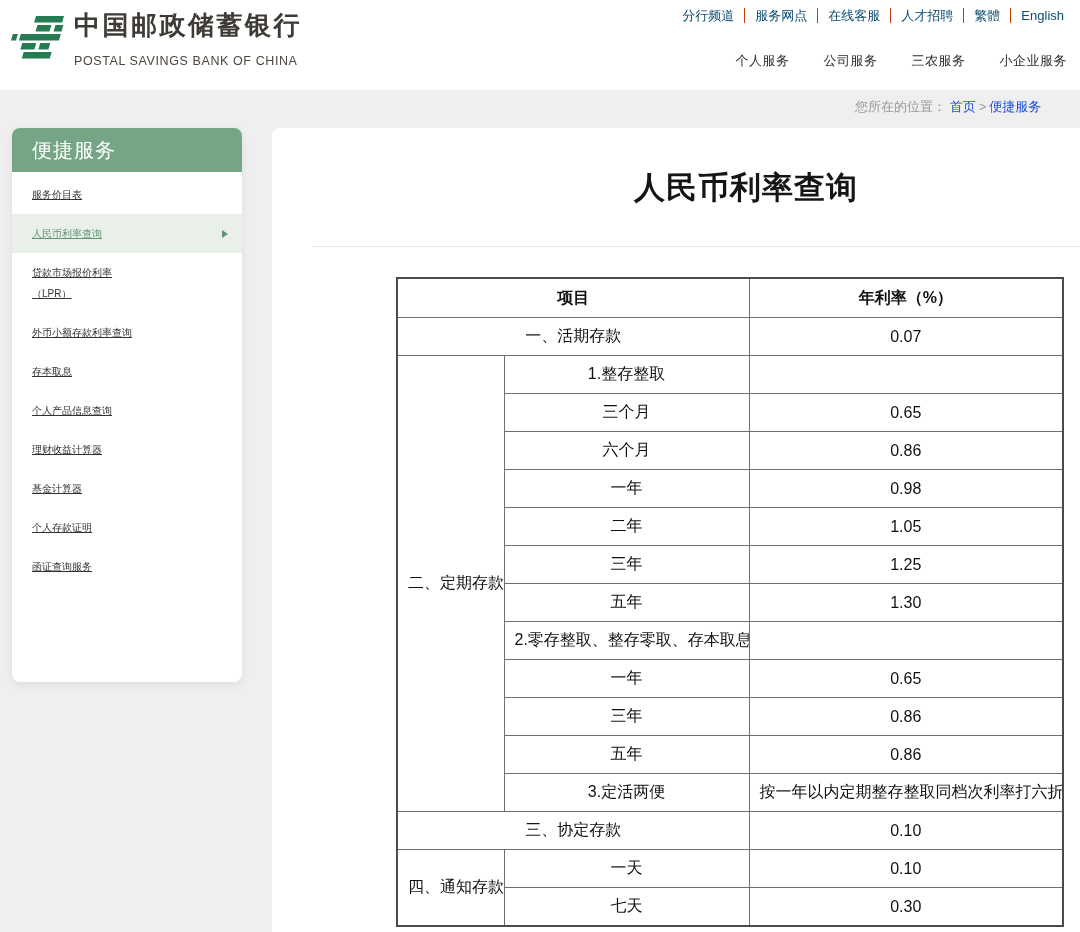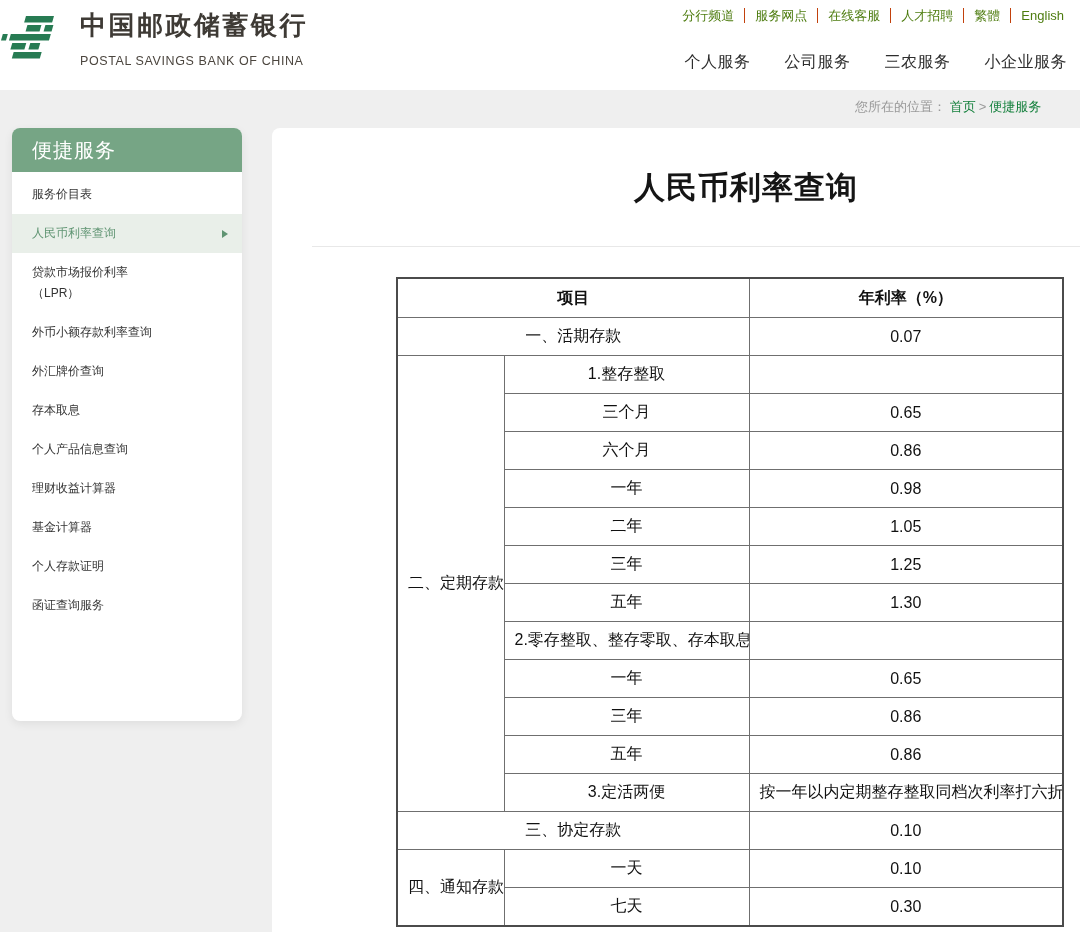--- a/index.html
+++ b/index.html
@@ -6,51 +6,51 @@
   body {
     width: 1080px; height: 932px; overflow: hidden; position: relative;
     background: #efefef;
     font-family: "Liberation Sans", "DejaVu Sans", sans-serif;
   }
   
   .top-header {
     position: absolute; left: 0; top: 0; width: 1080px; height: 90px;
     background: #ffffff;
   }
-  .logo { position: absolute; left: 0; top: 10px; display: flex; align-items: center; gap: 24px; cursor: pointer; }
+  .logo { position: absolute; left: 10px; top: 10px; display: flex; align-items: center; gap: 8px; cursor: pointer; }
   .logo-text { display: flex; flex-direction: column; }
   .logo-cn { font-size: 26px; font-weight: bold; color: #3e3a35; letter-spacing: 2.5px; line-height: 30px; }
   .logo-en { font-size: 12.5px; color: #4c463f; letter-spacing: 0.6px; margin-top: 14px; }
   .utility-nav { position: absolute; top: 8px; right: 14px; display: flex; align-items: center; font-size: 13px; }
-  .u-link { padding: 0 10px; color: #4d7c0f; cursor: pointer; line-height: 15px; }
+  .u-link { padding: 0 10px; color: #0c4a6e; cursor: pointer; line-height: 15px; }
   .u-link + .u-link { border-left: 1px solid #c2410c; }
   .u-link:last-child { padding-right: 2px; }
-  .main-nav { position: absolute; top: 52px; right: 13px; display: flex; gap: 34px; font-size: 16px; color: #2d2d2d; }
+  .main-nav { position: absolute; top: 52px; right: 13px; display: flex; gap: 34px; font-size: 13px; color: #2d2d2d; }
   .m-link { cursor: pointer; letter-spacing: 0.5px; }
   
   .breadcrumb {
     position: absolute; top: 98px; left: 855px; font-size: 13px; color: #999;
     white-space: nowrap;
   }
-  .bc-item { color: #15803d; cursor: pointer; margin-top: 40px; }
+  .bc-item { color: #1d4ed8; cursor: pointer; margin-top: 40px; }
   .bc-sep { color: #999; padding: 0 3px; }
   
   .sidebar {
     position: absolute; left: 12px; top: 128px; width: 230px;
     background: #fff; border-radius: 8px; box-shadow: 0 3px 10px rgba(0,0,0,0.07);
     padding-bottom: 96px;
   }
   .side-header {
     height: 44px; line-height: 44px; background: #76a585; color: #fff;
     font-size: 20px; padding-left: 20px; border-radius: 8px 8px 0 0; letter-spacing: 1px;
   }
   .side-list { padding-top: 3px; }
   .side-item {
-    position: relative; padding: 9px 18px 9px 20px; font-size: 12px;
-    line-height: 21px; color: #333; cursor: pointer; white-space: pre-line;
+    position: relative; padding: 9px 18px 9px 20px; font-size: 10px;
+    line-height: 21px; color: #333; cursor: pointer; white-space: pre-line; text-decoration: underline;
   }
   .side-item.active { background: #e9efe9; color: #5f9472; }
   .side-item .arrow {
     position: absolute; right: 14px; top: 50%; transform: translateY(-50%);
     width: 0; height: 0; border-left: 6px solid #5f9472;
     border-top: 4.5px solid transparent; border-bottom: 4.5px solid transparent;
   }
   
   .main-panel {
     position: absolute; left: 272px; top: 128px; width: 948px; height: 804px;
@@ -114,21 +114,20 @@
 <span class="bc-item">首页</span><span class="bc-sep">&gt;</span><span class="bc-item">便捷服务</span></div>
 
 <aside class="sidebar">
   <div class="side-header">便捷服务</div>
   <div class="side-list" id="side-list">
       <div class="side-item">服务价目表</div>
       <div class="side-item active">人民币利率查询<span class="arrow"></span></div>
       <div class="side-item">贷款市场报价利率
 （LPR）</div>
       <div class="side-item">外币小额存款利率查询</div>
-      <div class="side-item">外汇牌价查询</div>
       <div class="side-item">存本取息</div>
       <div class="side-item">个人产品信息查询</div>
       <div class="side-item">理财收益计算器</div>
       <div class="side-item">基金计算器</div>
       <div class="side-item">个人存款证明</div>
       <div class="side-item">函证查询服务</div>
     </div>
 </aside>
 
 <main class="main-panel">

